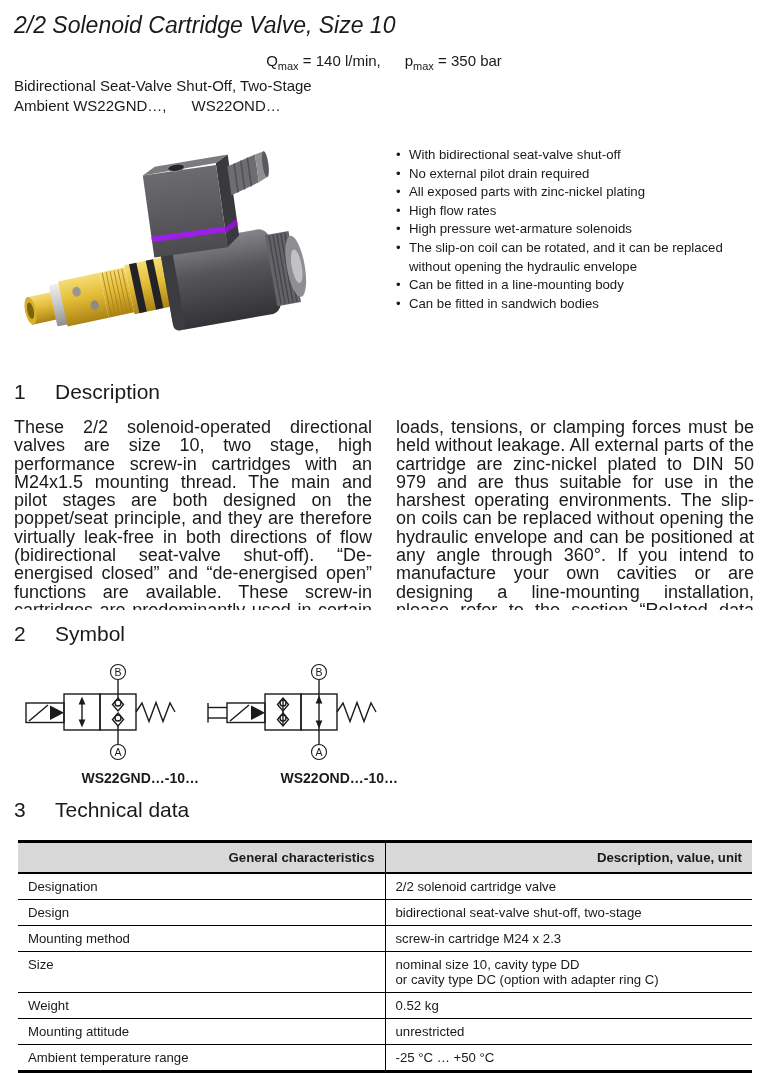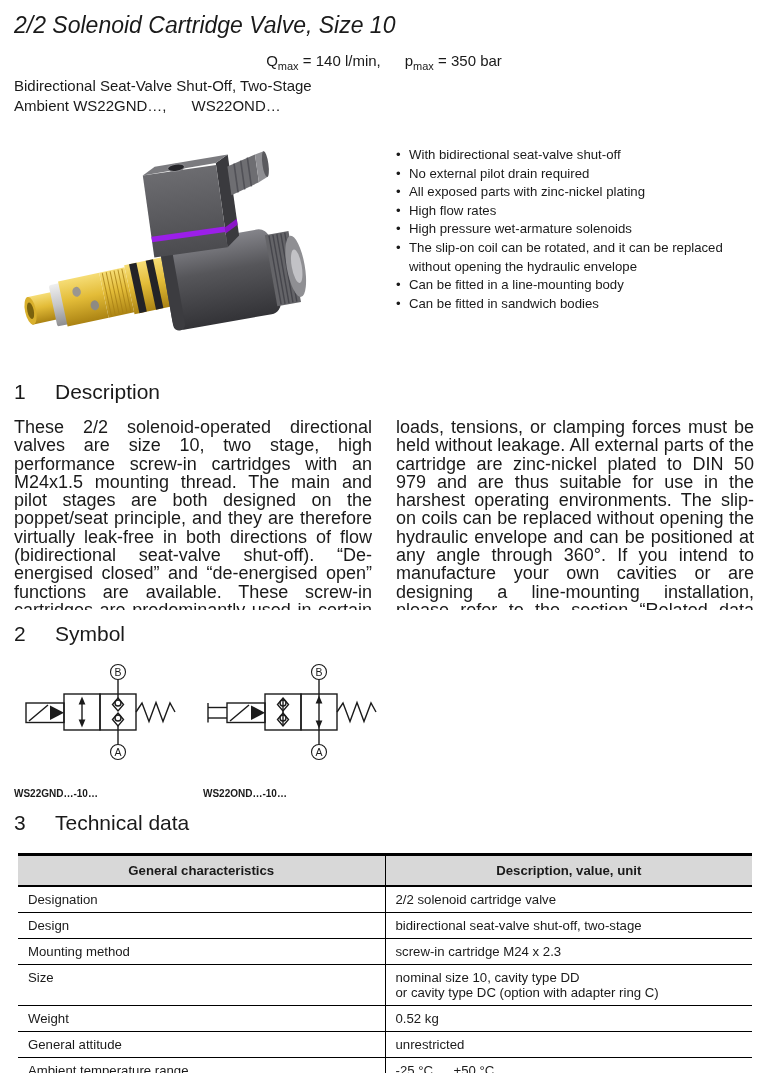--- a/index.html
+++ b/index.html
@@ -26,30 +26,30 @@
   h2.sec .secnum { display:inline-block; width:41px; }
 
   .cols { display:flex; margin-top:14px; height:192px; overflow:hidden; }
   .cols p { width:362px; font-size:18px; line-height:18.3px; text-align:justify; }
   .cols p + p { margin-left:24px; }
 
   .sec-symbol { margin-top:10px; }
   .symbols { display:flex; margin-top:16px; }
   .symbols figure { margin:0; }
   .symbols figure + figure { margin-left:4px; }
-  .symbols figcaption { font-size:10px; font-weight:700; margin-top:26px; }
+  .symbols figcaption { font-size:14px; font-weight:700; margin-top:8px;text-align:right; }
   .symsvg { display:block; }
 
   .sec-tech { margin-top:30px; }
   table.tech {
     border-collapse:collapse; width:734px; margin:18px 0 0 4px;
     font-size:13.2px; border-top:3px solid #000; border-bottom:3px solid #000;
   }
   table.tech th {
-    background:#d8d8d8; text-align:center; font-weight:700;
+    background:#d8d8d8; text-align:right; font-weight:700;
     padding:7px 10px 7px 10px; border-bottom:2px solid #000;
   }
   table.tech td {
     padding:5px 10px 5px 10px; border-bottom:1px solid #000; vertical-align:top;
   }
   table.tech tbody tr:last-child td { border-bottom:none; }
   table.tech th:first-child, table.tech td:first-child { width:367px; border-right:1px solid #000; }
   td.val { white-space:pre-line; }
 </style>
 </head>
@@ -300,21 +300,21 @@
           <td class="val">nominal size 10, cavity type DD
 or cavity type DC (option with adapter ring C)</td>
         </tr>
 
         <tr>
           <td>Weight</td>
           <td class="val">0.52 kg</td>
         </tr>
 
         <tr>
-          <td>General attitude</td>
+          <td>Mounting attitude</td>
           <td class="val">unrestricted</td>
         </tr>
 
         <tr>
           <td>Ambient temperature range</td>
           <td class="val">-25 °C … +50 °C</td>
         </tr>
       </tbody>
   </table>
 

